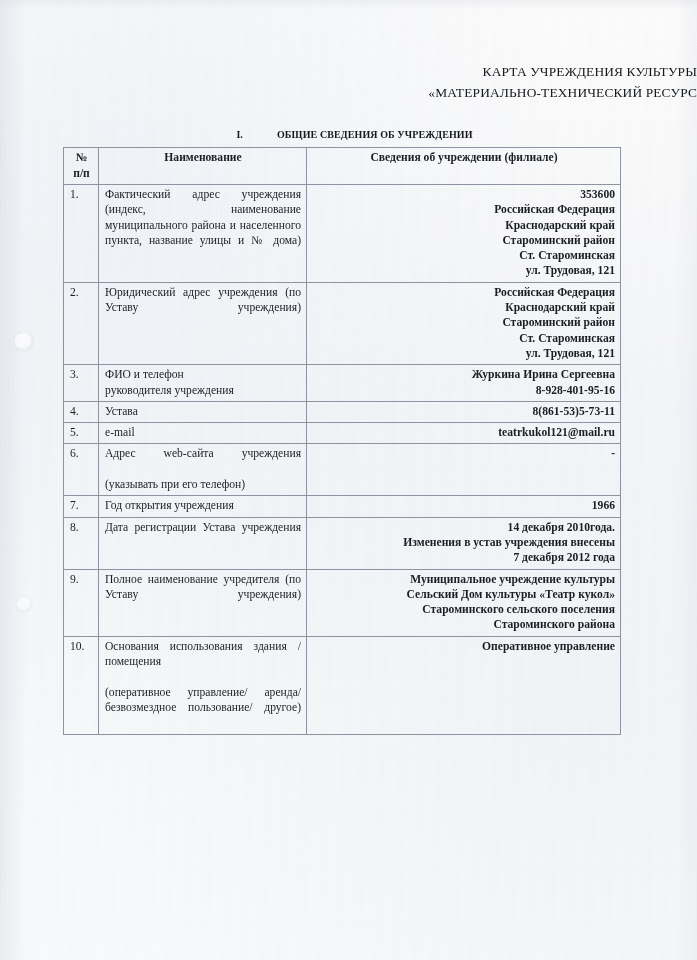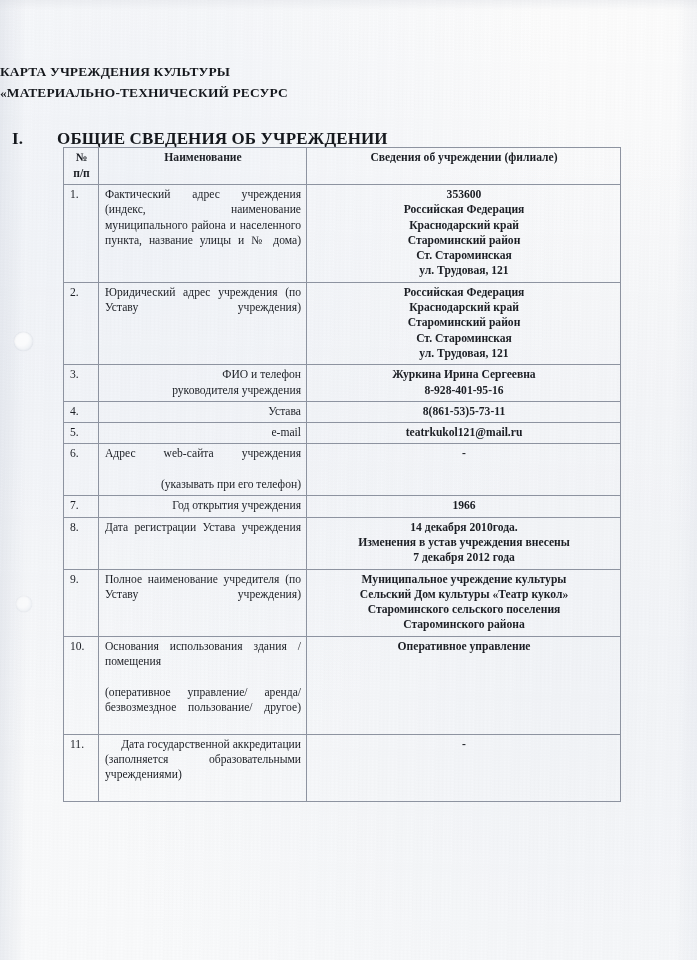--- a/index.html
+++ b/index.html
@@ -55,39 +55,40 @@
     background: radial-gradient(circle at 38% 34%, #ffffff 40%, #eef1f5 72%, #e3e7ee 100%);
     box-shadow: 0 0 1px rgba(140,148,162,0.55), inset 0 0 2px rgba(150,158,172,0.35);
     opacity: .72;
   }
   .punch.p1 { top: 332px; }
   .punch.p2 { top: 596px; left: 16px; width: 16px; height: 16px; opacity:.55; }
 
   
   .doc-title {
     position: absolute;
-    left: 0;
+    left: 8px;
     right: 0;
     top: 62px;
-    text-align: left;
-    font-weight: bold;
+    text-align: right;
+    font-weight: normal;
     font-size: 13.4px;
     letter-spacing: .15px;
     line-height: 20.5px;
     color: #15181d;
   }
   .doc-title div { white-space: nowrap; }
 
   .section-head {
     position: absolute;
     left: 0;
     right: 0;
     top: 129px;
+    text-align: center;
     font-weight: bold;
-    font-size: 17px;
+    font-size: 10px;
     letter-spacing: .1px;
     color: #15181d;
     margin-left: 12px;
   }
   .section-head .rom {
     display: inline-block;
     margin-right: 34px;
   }
 
   
@@ -134,33 +135,33 @@
     white-space: nowrap;
   }
   td.name {
     text-align: justify;
     text-justify: inter-word;
     -webkit-hyphens: none;
     hyphens: none;
   }
   td.val {
     font-weight: bold;
-    text-align: center;
+    text-align: right;
     padding-left: 7px;
   }
   .line { display: block; }
   
   .just { text-align: justify; }
   .just::after {
     content: "";
     display: inline-block;
     width: 100%;
     height: 0;
   }
-  .lastline { text-align: right; display: block; }
+  .lastline { text-align: left; display: block; }
 
   .dash { font-weight: bold; }
 </style>
 </head>
 <body>
 
 <div class="page">
   <div class="edge-shade"></div>
   <div class="page-grain"></div>
   <div class="punch p1"></div>
@@ -305,28 +306,18 @@
           <td class="num">10.</td>
           <td class="name">
             <span class="just">Основания использования здания / помещения</span>
             <span class="just">(оперативное управление/ аренда/ безвозмездное пользование/ другое)</span>
           </td>
           <td class="val">
             <span class="line">Оперативное управление</span>
           </td>
         </tr>
 
-        <tr>
-          <td class="num">11.</td>
-          <td class="name">
-            <span class="lastline">Дата государственной аккредитации</span>
-            <span class="just">(заполняется образовательными учреждениями)</span>
-          </td>
-          <td class="val">
-            <span class="line dash">-</span>
-          </td>
-        </tr>
 
 
       </tbody>
     </table>
   </div>
 </div>
 
 </body></html>

